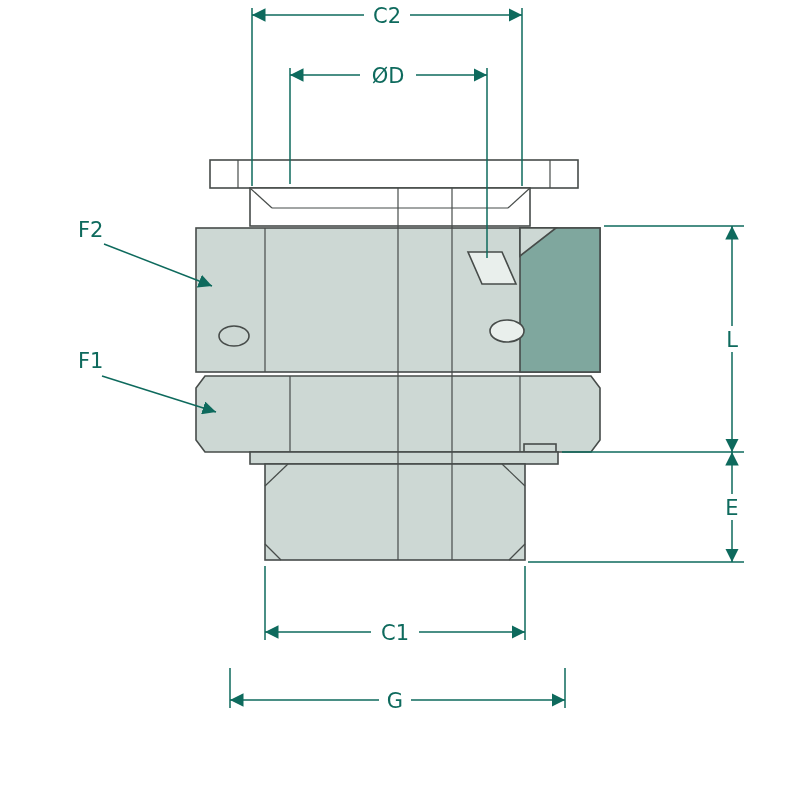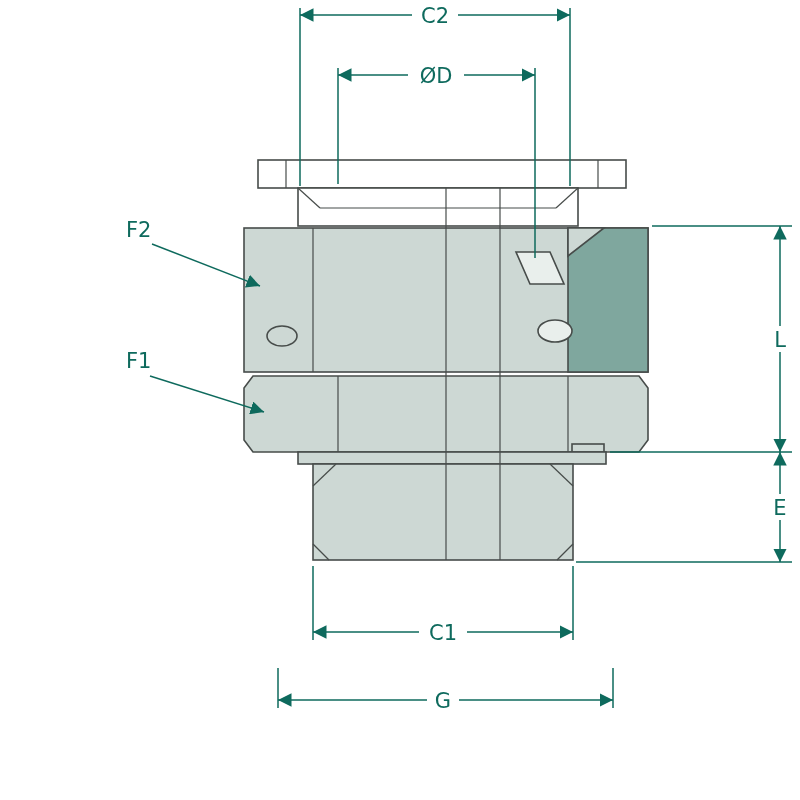--- a/index.html
+++ b/index.html
@@ -4,21 +4,21 @@
 <style>
   html, body {
     margin: 0;
     padding: 0;
     background: #ffffff;
     width: 800px;
     height: 800px;
     overflow: hidden;
     font-family: "DejaVu Sans", sans-serif;
   }
-  .stage { position: relative; width: 728px; height: 800px; margin-left: 48px; }
+  .stage { position: relative; width: 728px; height: 800px; }
   svg { display: block; }
   text {
     fill: #0e6a5d;
     font-size: 21px;
     font-family: "DejaVu Sans", sans-serif;
   }
   .outline   { stroke: #474c4a; stroke-width: 1.6; fill: none; }
   .thin      { stroke-width: 1.2; }
   .fill-body  { fill: #cdd8d4; stroke: #474c4a; stroke-width: 1.6; }
   .fill-shade { fill: #7fa79e; stroke: #474c4a; stroke-width: 1.6; }

